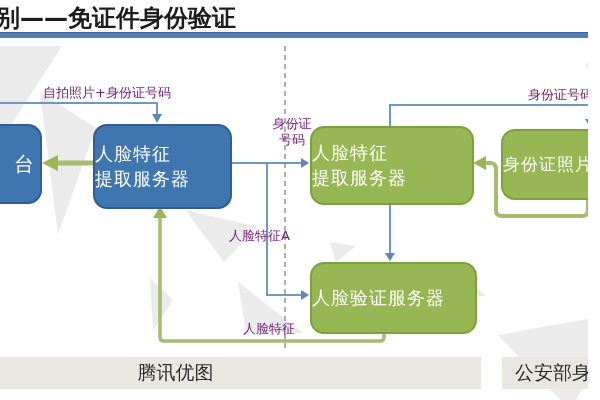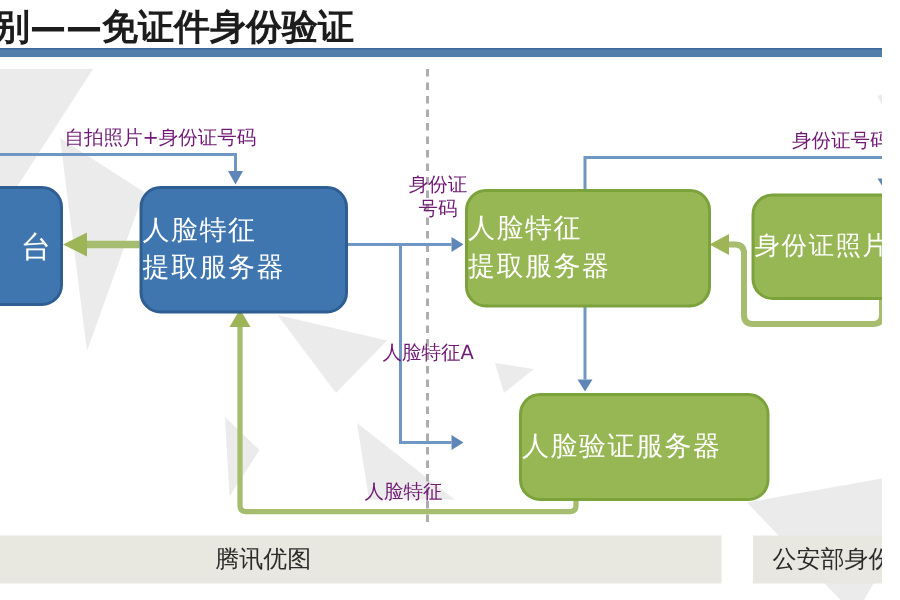--- a/index.html
+++ b/index.html
@@ -16,26 +16,26 @@
         justify-content:center;color:#fff;border-radius:14px;text-align:center;
         line-height:1.35;letter-spacing:1px;}
   .node.blue{background:#4076b0;border:2px solid #2e5e92;}
   .node.green{background:#97b654;border:2px solid #7ca23c;}
   .node .ln{display:block;}
   .n-platform{left:-54px;top:124px;width:96px;height:80px;font-size:20px;
         align-items:flex-end;padding-right:5px;box-sizing:border-box;}
   .n-extract-blue{left:93px;top:124px;width:135px;height:81px;font-size:18px;}
   .n-extract-green{left:310px;top:126px;width:160px;height:75px;font-size:18px;}
   .n-idphoto{left:501px;top:129px;width:130px;height:67px;font-size:17px;}
-  .n-verify{left:310px;top:262px;width:163px;height:68px;font-size:18px;margin-left:36px;}
+  .n-verify{left:310px;top:262px;width:163px;height:68px;font-size:18px;}
   .lbl{position:absolute;z-index:3;font-size:13px;color:#701a75;white-space:nowrap;
        line-height:1.25;margin-left:41px;}
   .lbl.center{text-align:center;}
   .bar{position:absolute;top:357px;height:32px;background:#e9e8e0;z-index:2;
-       display:flex;align-items:center;justify-content:center;font-size:16px;color:#2b2b2b;}
+       display:flex;align-items:center;justify-content:center;font-size:19px;color:#2b2b2b;}
   .bar-left{left:0;width:481px;padding-right:130px;box-sizing:border-box;}
   .bar-right{left:502px;width:130px;justify-content:flex-start;padding-left:13px;box-sizing:border-box;}
   .blue-wire{stroke:#7096c4;stroke-width:2;fill:none;}
   .blue-head{fill:#5e87b8;}
   .green-wire{stroke:#a6bc6e;fill:none;stroke-linejoin:round;}
   .green-head{fill:#9db457;}
   .dash-line{stroke:#adadad;stroke-width:2;stroke-dasharray:5,4;}
   .tri{fill:#e4e4e4;opacity:.75;}
 </style>
 </head>
@@ -109,21 +109,21 @@
   </div>
 
   <div class="lbl" style="left:2px;top:85px;">自拍照片+身份证号码</div>
 
   <div class="lbl center" style="left:227px;top:116px;width:48px;">
     <span style="display:block">身份证</span>
     <span style="display:block">号码</span>
   </div>
 
 
-  <div class="lbl" style="left:214px;top:228px;">人脸特征A</div>
+  <div class="lbl" style="left:188px;top:228px;">人脸特征A</div>
 
 
   <div class="lbl" style="left:487px;top:87px;">身份证号码</div>
 
 
   <div class="lbl" style="left:202px;top:321px;">人脸特征</div>
 
   <div class="bar bar-left">
     <span>腾讯优图</span>
   </div>

